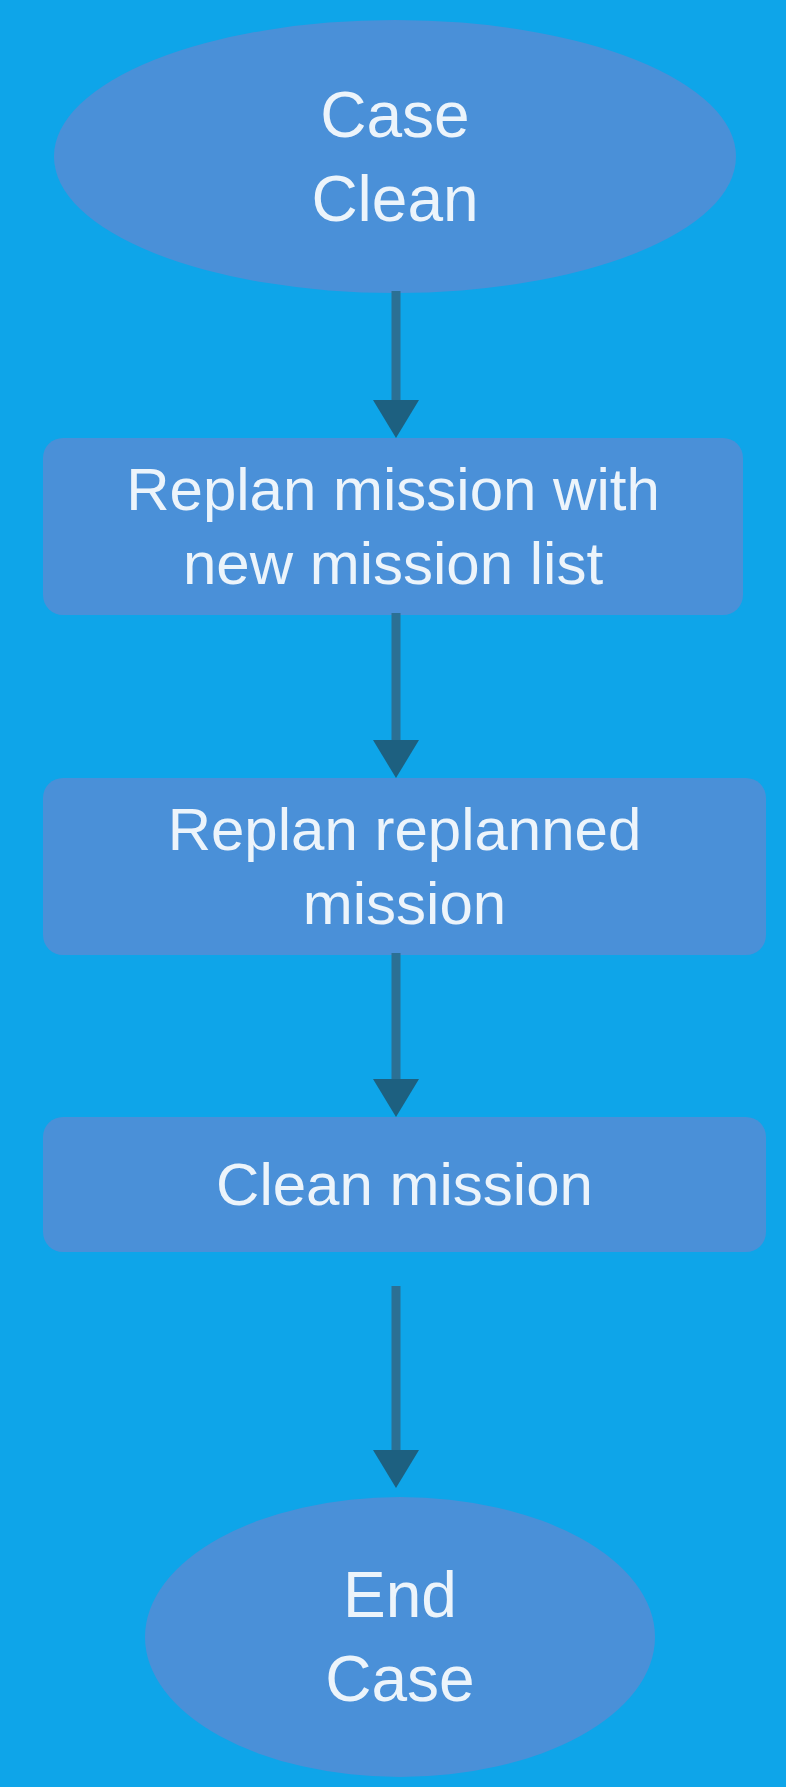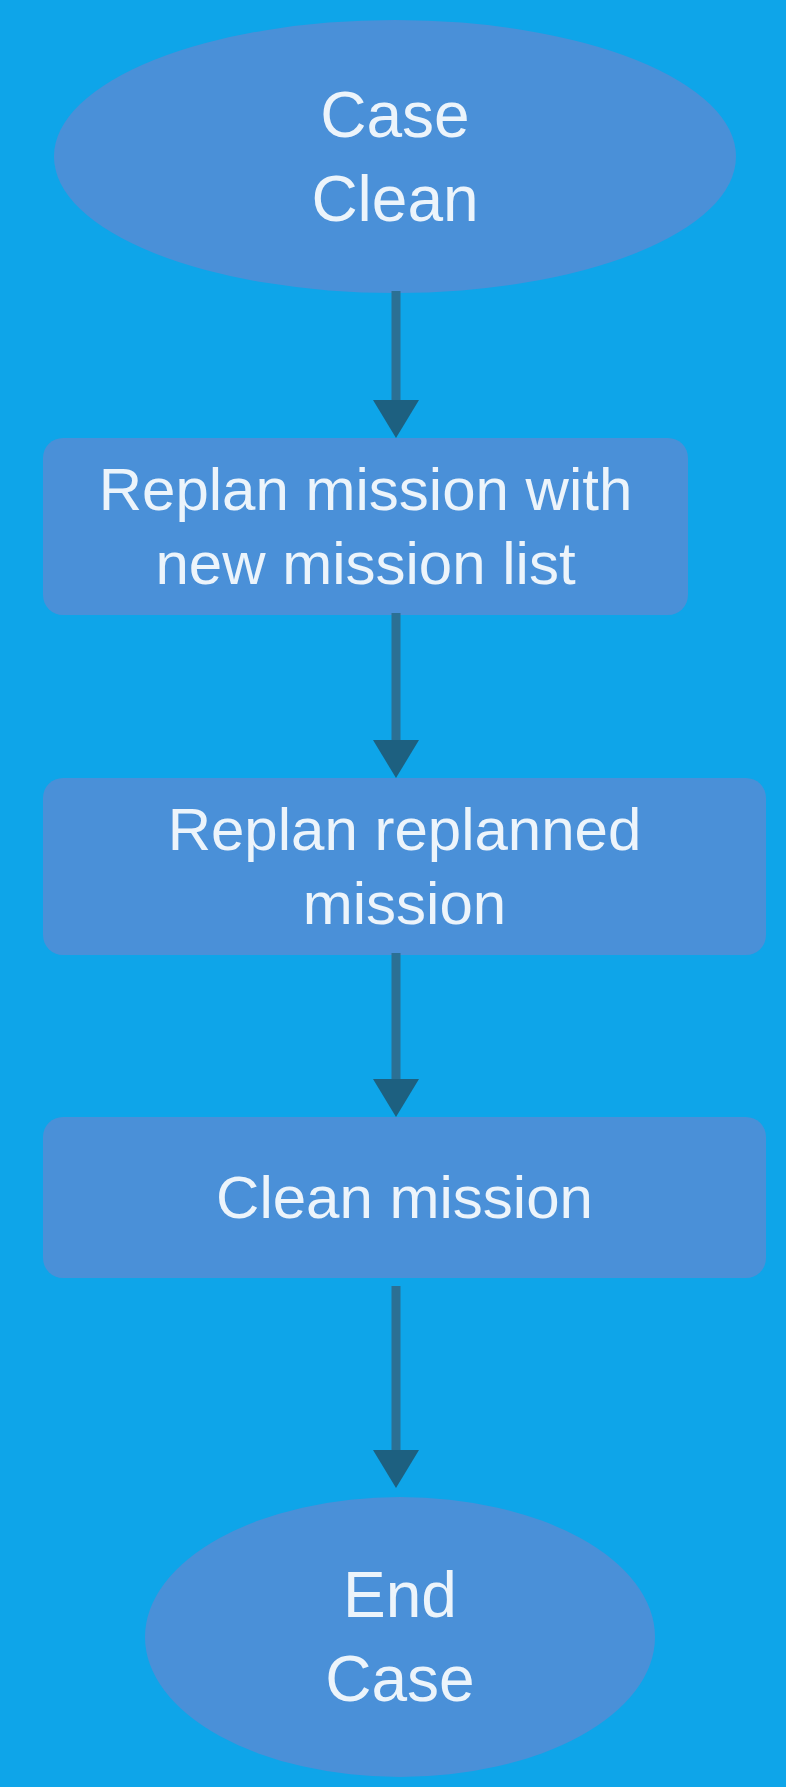--- a/index.html
+++ b/index.html
@@ -37,23 +37,23 @@
   }
   .process {
     border-radius: 20px;
   }
   .process .line {
     font-size: 60px;
     line-height: 74px;
   }
   
   #n-start { left: 54px;  top: 20px;   width: 682px; height: 273px; }
-  #n-step1 { left: 43px;  top: 438px;  width: 645px; height: 177px; text-align: center; }
+  #n-step1 { left: 43px;  top: 438px;  width: 700px; height: 177px; text-align: center; }
   #n-step2 { left: 43px;  top: 778px;  width: 723px; height: 177px; }
-  #n-step3 { left: 43px;  top: 1117px; width: 723px; height: 161px; }
+  #n-step3 { left: 43px;  top: 1117px; width: 723px; height: 135px; }
   #n-end   { left: 145px; top: 1497px; width: 510px; height: 280px; }
   
   .arrow {
     position: absolute;
     width: 46px;
   }
   .arrow .shaft {
     position: absolute;
     left: 50%;
     transform: translateX(-50%);

